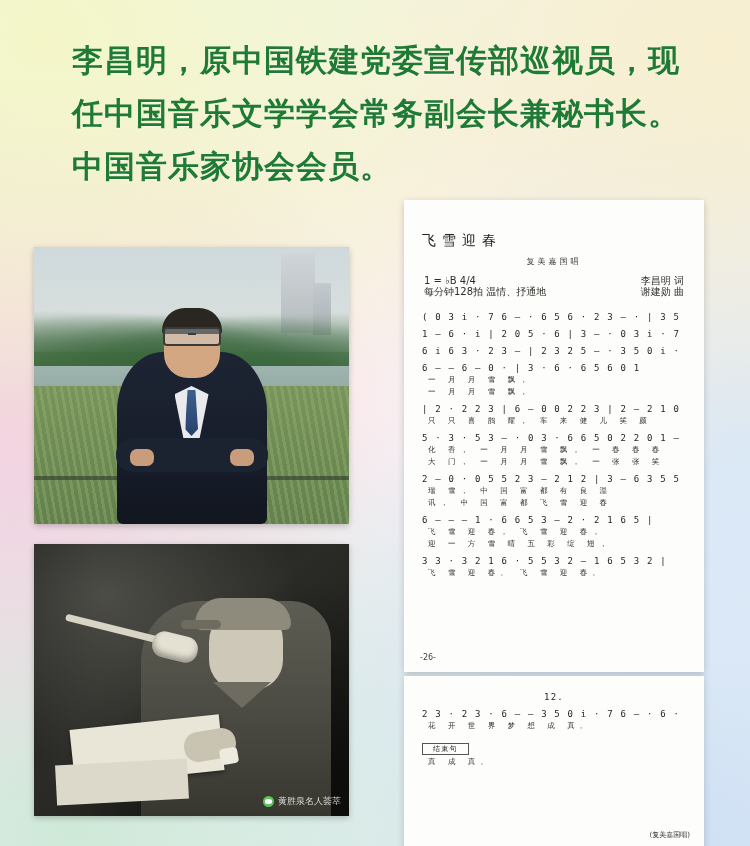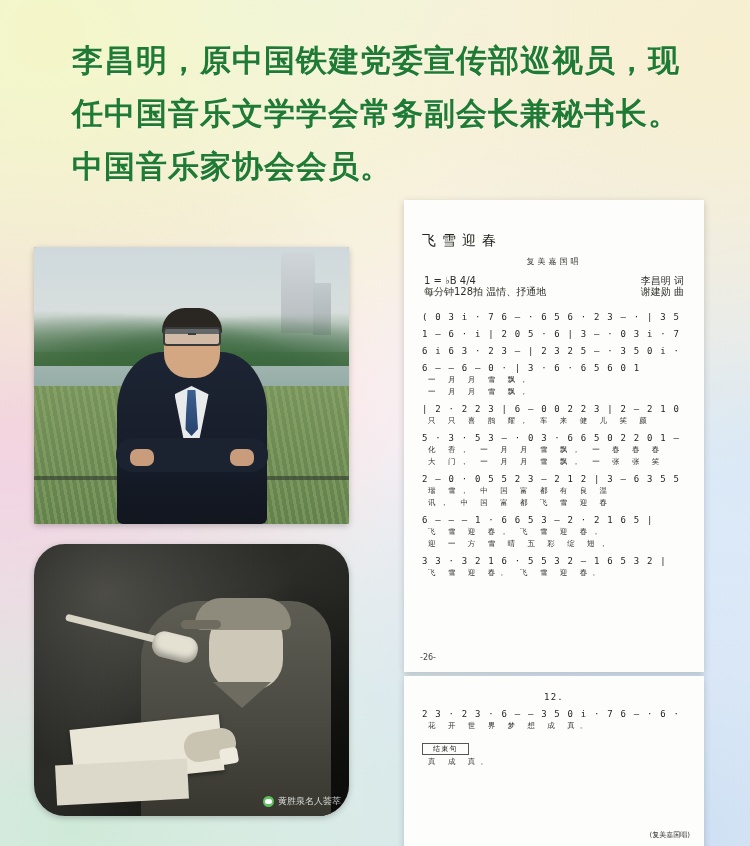--- a/index.html
+++ b/index.html
@@ -141,21 +141,20 @@
   
   #photo-bw {
     position: absolute;
     left: 34px;
     top: 544px;
     width: 315px;
     height: 272px;
     box-shadow: 0 2px 6px rgba(0,0,0,0.22);
     overflow: hidden;
     background: linear-gradient(140deg, #1a1a18 0%, #2b2b27 45%, #121210 100%);
-    border-radius: 31px;
   }
   #photo-bw .bg-wash {
     position: absolute; inset: 0;
     background:
       radial-gradient(ellipse at 22% 18%, rgba(230,228,215,0.22) 0%, rgba(0,0,0,0) 55%),
       radial-gradient(ellipse at 78% 85%, rgba(0,0,0,0.55) 0%, rgba(0,0,0,0) 60%);
   }
   #photo-bw .figure {
     position: absolute; right: 18px; bottom: 0; width: 190px; height: 215px;
     background: linear-gradient(#5d5d54 0%, #4a4a42 55%, #37372f 100%);

